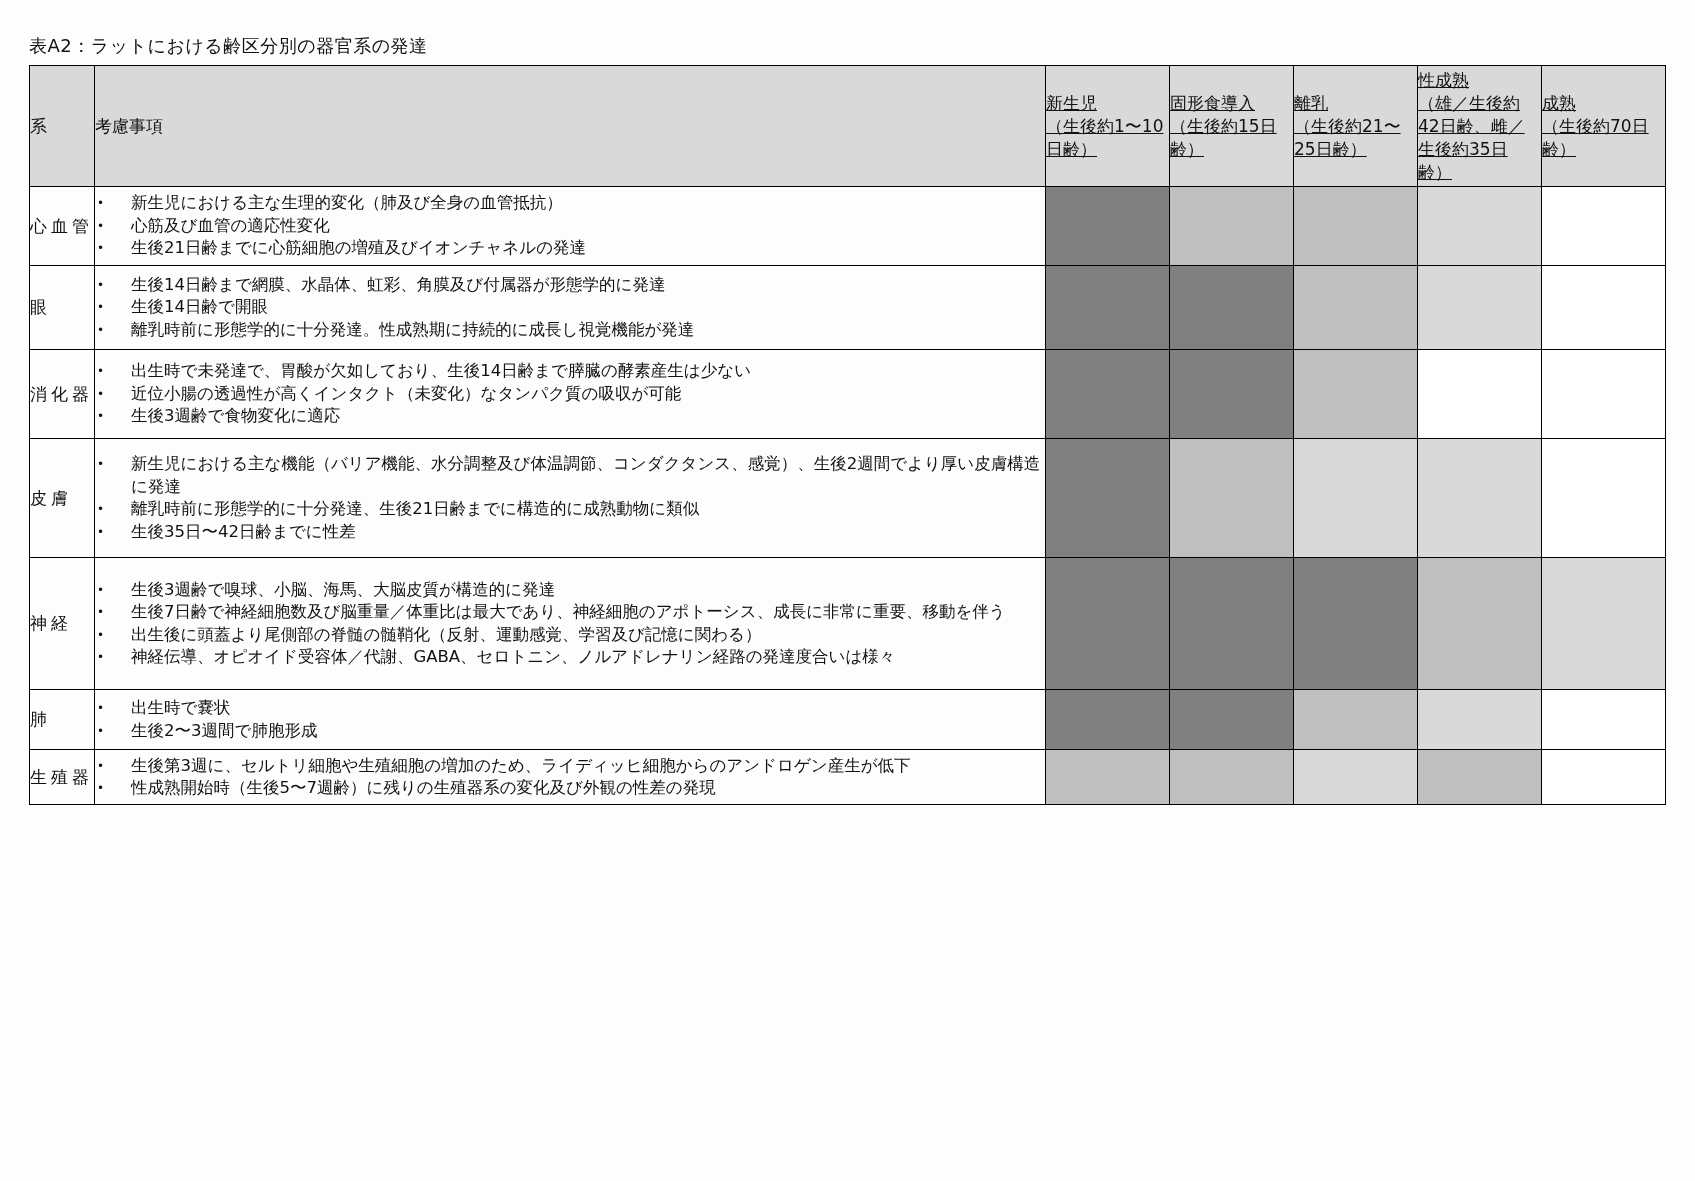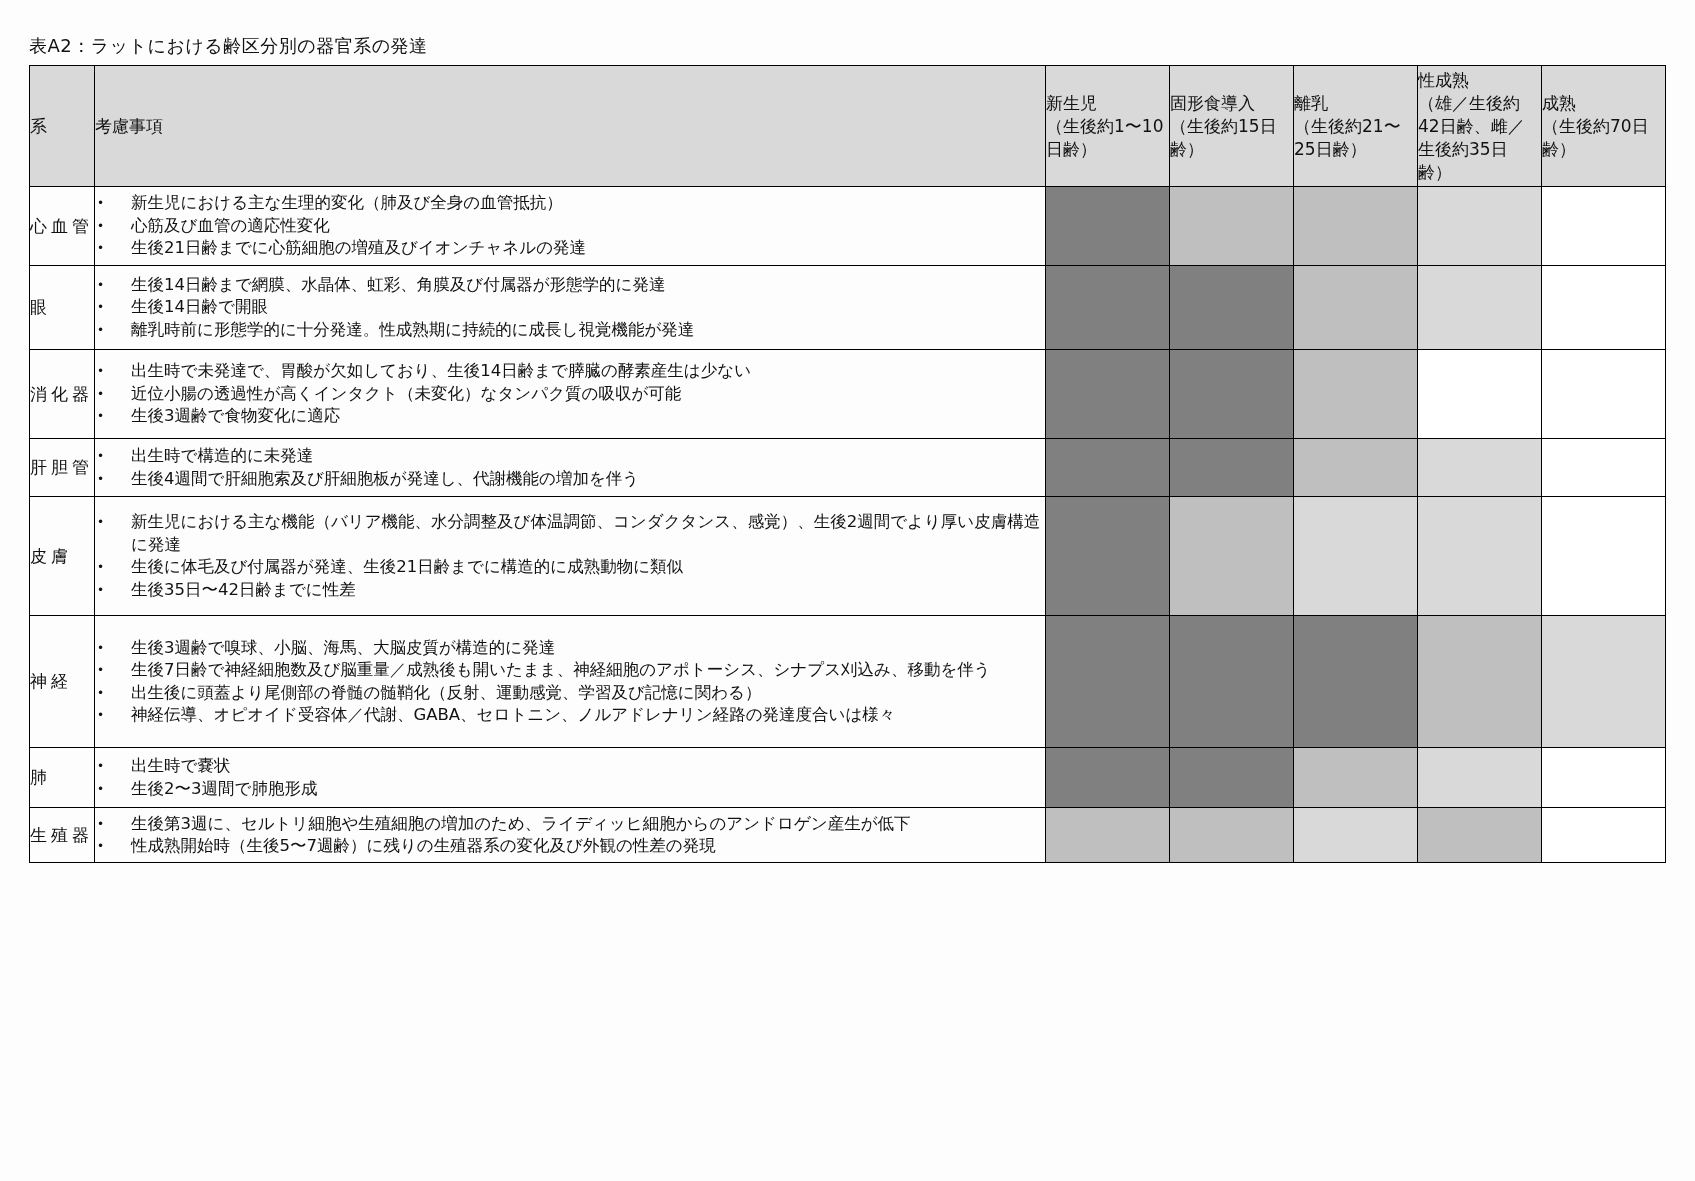--- a/index.html
+++ b/index.html
@@ -17,21 +17,21 @@
     border-collapse: collapse; table-layout: fixed;
     width: 1636px;
   }
   table.grid td, table.grid th {
     border: 1.5px solid #000; padding: 0; vertical-align: middle;
     font-weight: normal; text-align: left;
   }
   thead th { background: #d9d9d9; font-size: 17px; line-height: 23px; }
   th.sys-h { padding-left: 10px; }
   th.cons-h { padding-left: 10px; }
-  th.stage-h { padding: 0 6px 0 10px; }
+  th.stage-h { padding: 0 6px 0 10px; text-decoration: underline; }
   td.sys { font-size: 17px; line-height: 23px; padding: 0 4px 0 9px; letter-spacing: 4px; }
   td.cons { padding: 2px 8px 2px 10px; }
   ul.items { list-style: none; margin: 0; padding: 0; }
   ul.items li {
     position: relative; padding-left: 36px;
     font-size: 16.5px; line-height: 22.5px;
   }
   ul.items li::before {
     content: "•"; position: absolute; left: 2px; top: 0; font-size: 12px;
   }
@@ -105,55 +105,41 @@
             <li>近位小腸の透過性が高くインタクト（未変化）なタンパク質の吸収が可能</li>
             <li>生後3週齢で食物変化に適応</li>
           </ul>
         </td>
         <td class="lvl-dark" style="background: rgb(128, 128, 128);"></td>
         <td class="lvl-dark" style="background: rgb(128, 128, 128);"></td>
         <td class="lvl-mid" style="background: rgb(191, 191, 191);"></td>
         <td class="lvl-none" style="background: rgb(255, 255, 255);"></td>
         <td class="lvl-none" style="background: rgb(255, 255, 255);"></td>
       </tr>
-      <tr style="height: 58px;">
-        <td class="sys">肝胆管</td>
-        <td class="cons">
-          <ul class="items">
-            <li>出生時で構造的に未発達</li>
-            <li>生後4週間で肝細胞索及び肝細胞板が発達し、代謝機能の増加を伴う</li>
-          </ul>
-        </td>
-        <td class="lvl-dark" style="background: rgb(128, 128, 128);"></td>
-        <td class="lvl-dark" style="background: rgb(128, 128, 128);"></td>
-        <td class="lvl-mid" style="background: rgb(191, 191, 191);"></td>
-        <td class="lvl-light" style="background: rgb(217, 217, 217);"></td>
-        <td class="lvl-none" style="background: rgb(255, 255, 255);"></td>
-      </tr>
       <tr style="height: 119px;">
         <td class="sys">皮膚</td>
         <td class="cons">
           <ul class="items">
             <li>新生児における主な機能（バリア機能、水分調整及び体温調節、コンダクタンス、感覚）、生後2週間でより厚い皮膚構造に発達</li>
-            <li>生後に体毛及び付属器が発達、生後21日齢までに構造的に成熟動物に類似</li>
+            <li>離乳時前に形態学的に十分発達、生後21日齢までに構造的に成熟動物に類似</li>
             <li>生後35日〜42日齢までに性差</li>
           </ul>
         </td>
         <td class="lvl-dark" style="background: rgb(128, 128, 128);"></td>
         <td class="lvl-mid" style="background: rgb(191, 191, 191);"></td>
         <td class="lvl-light" style="background: rgb(217, 217, 217);"></td>
         <td class="lvl-light" style="background: rgb(217, 217, 217);"></td>
         <td class="lvl-none" style="background: rgb(255, 255, 255);"></td>
       </tr>
       <tr style="height: 132px;">
         <td class="sys">神経</td>
         <td class="cons">
           <ul class="items">
             <li>生後3週齢で嗅球、小脳、海馬、大脳皮質が構造的に発達</li>
-            <li>生後7日齢で神経細胞数及び脳重量／成熟後も開いたまま、神経細胞のアポトーシス、シナプス刈込み、移動を伴う</li>
+            <li>生後7日齢で神経細胞数及び脳重量／体重比は最大であり、神経細胞のアポトーシス、成長に非常に重要、移動を伴う</li>
             <li>出生後に頭蓋より尾側部の脊髄の髄鞘化（反射、運動感覚、学習及び記憶に関わる）</li>
             <li>神経伝導、オピオイド受容体／代謝、GABA、セロトニン、ノルアドレナリン経路の発達度合いは様々</li>
           </ul>
         </td>
         <td class="lvl-dark" style="background: rgb(128, 128, 128);"></td>
         <td class="lvl-dark" style="background: rgb(128, 128, 128);"></td>
         <td class="lvl-dark" style="background: rgb(128, 128, 128);"></td>
         <td class="lvl-mid" style="background: rgb(191, 191, 191);"></td>
         <td class="lvl-light" style="background: rgb(217, 217, 217);"></td>
       </tr>

